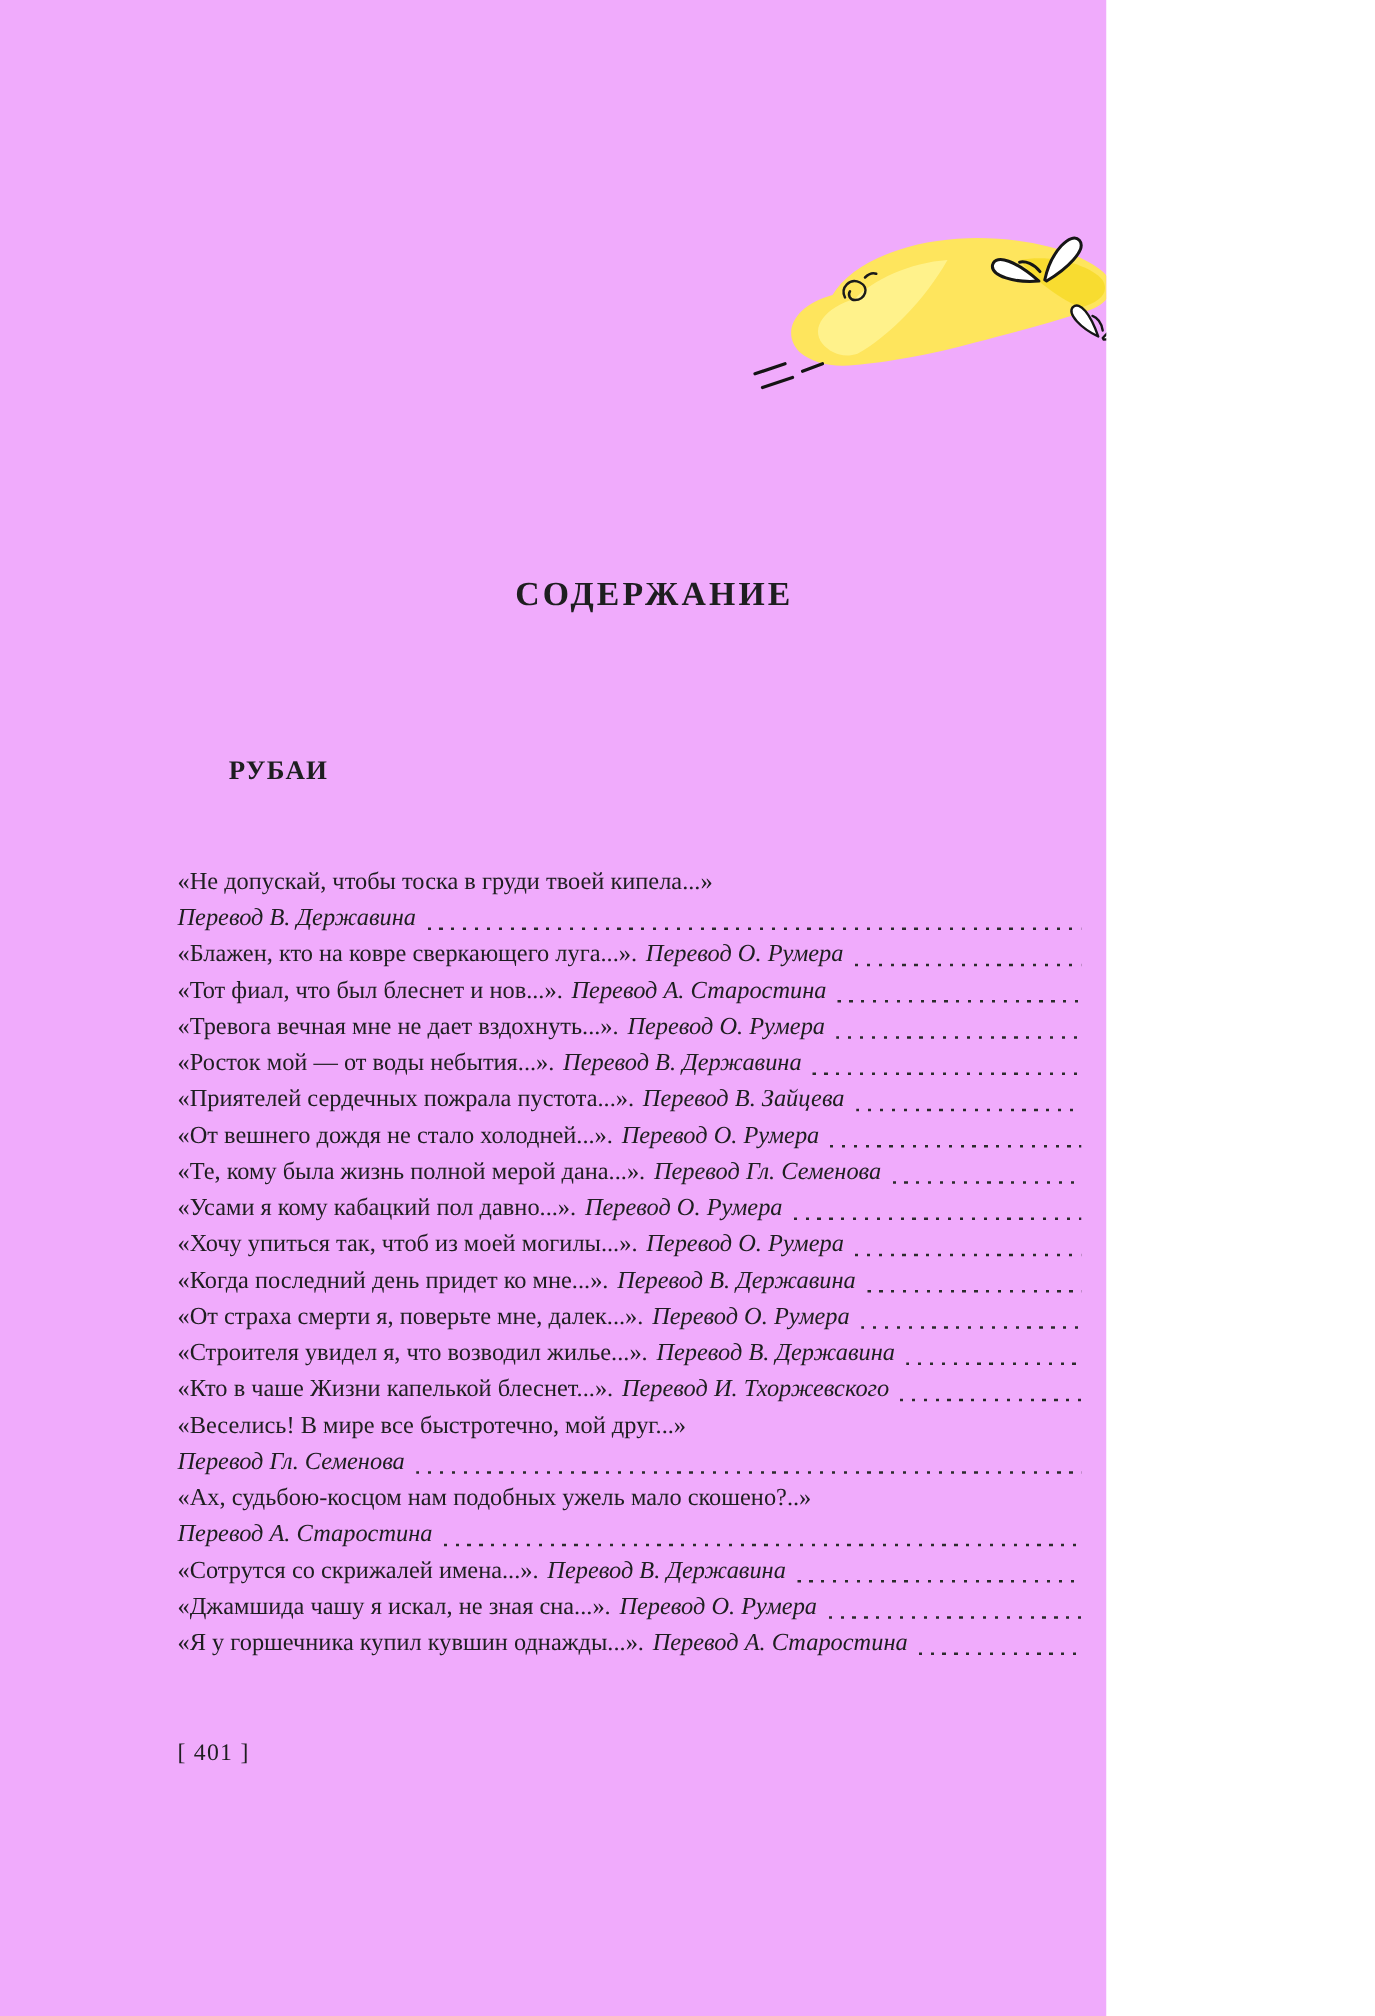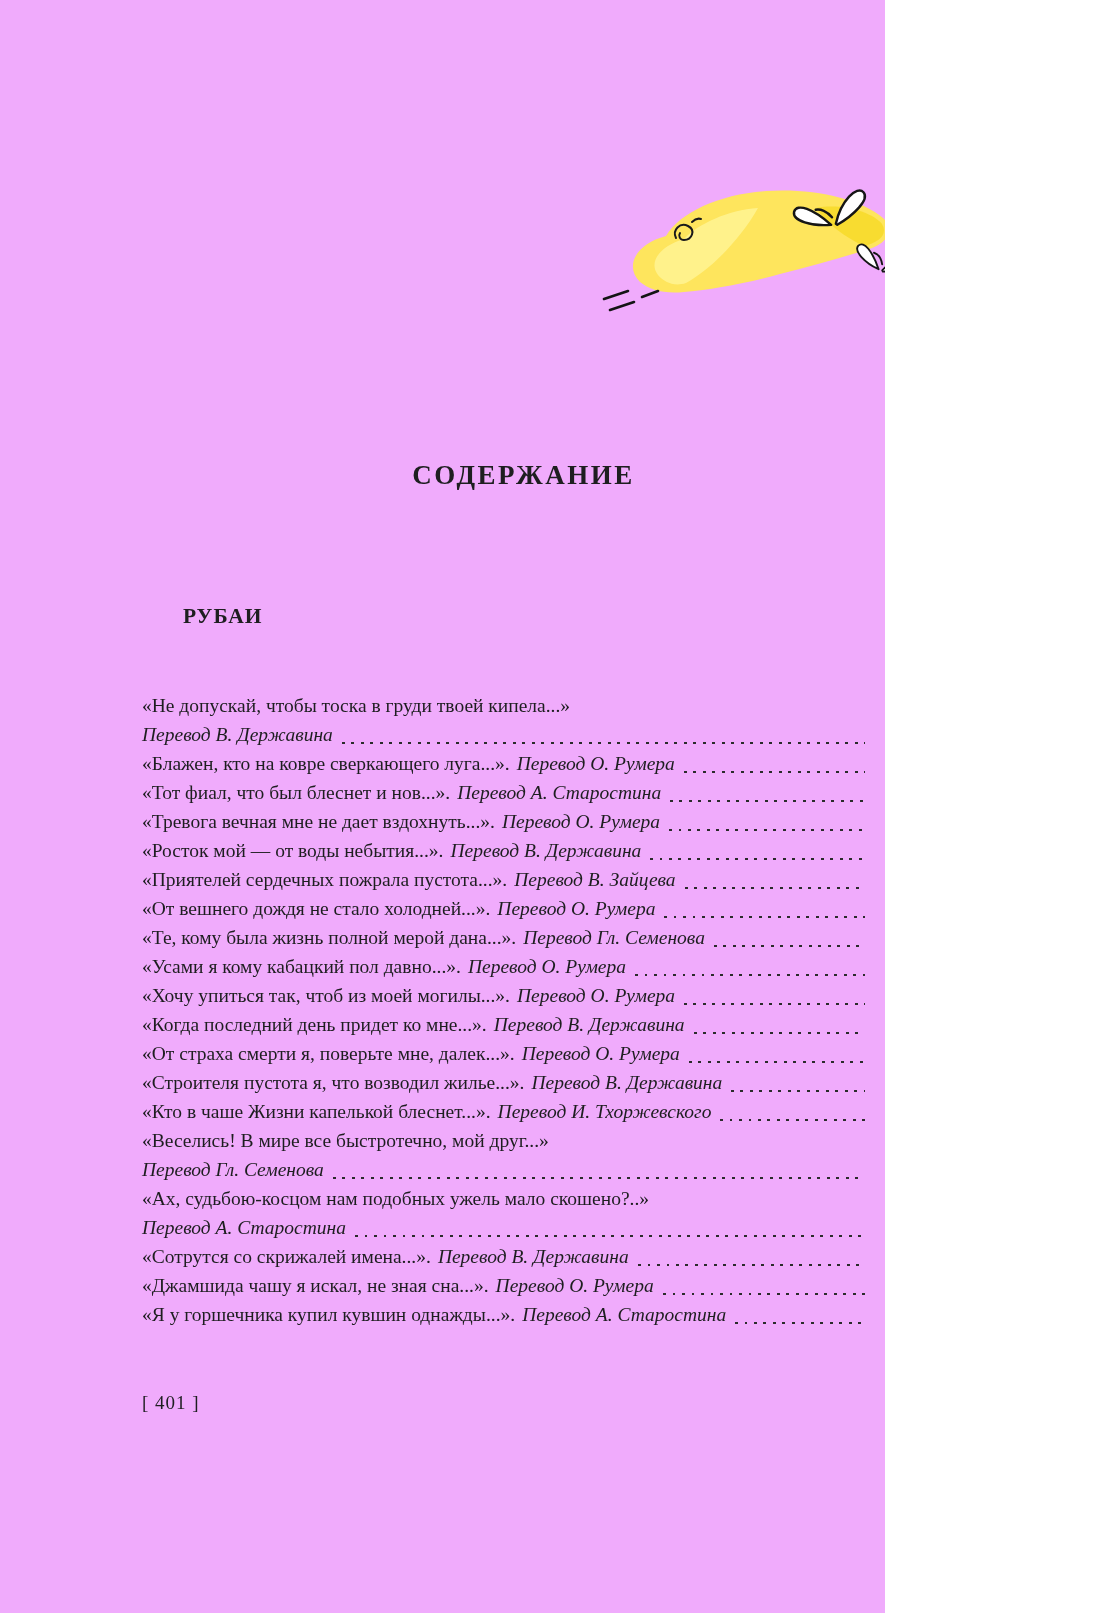--- a/index.html
+++ b/index.html
@@ -167,21 +167,21 @@
       <div>
         <div class="line flex">
           <span class="t">«От страха смерти я, поверьте мне, далек...».</span>
           <span class="tr">Перевод О. Румера</span>
           <span class="dots"></span>
           <span class="pg">47</span>
         </div>
       </div>
       <div>
         <div class="line flex">
-          <span class="t">«Строителя пустота я, что возводил жилье...».</span>
+          <span class="t">«Строителя увидел я, что возводил жилье...».</span>
           <span class="tr">Перевод В. Державина</span>
           <span class="dots"></span>
           <span class="pg">49</span>
         </div>
       </div>
       <div>
         <div class="line flex">
           <span class="t">«Кто в чаше Жизни капелькой блеснет...».</span>
           <span class="tr">Перевод И. Тхоржевского</span>
           <span class="dots"></span>

